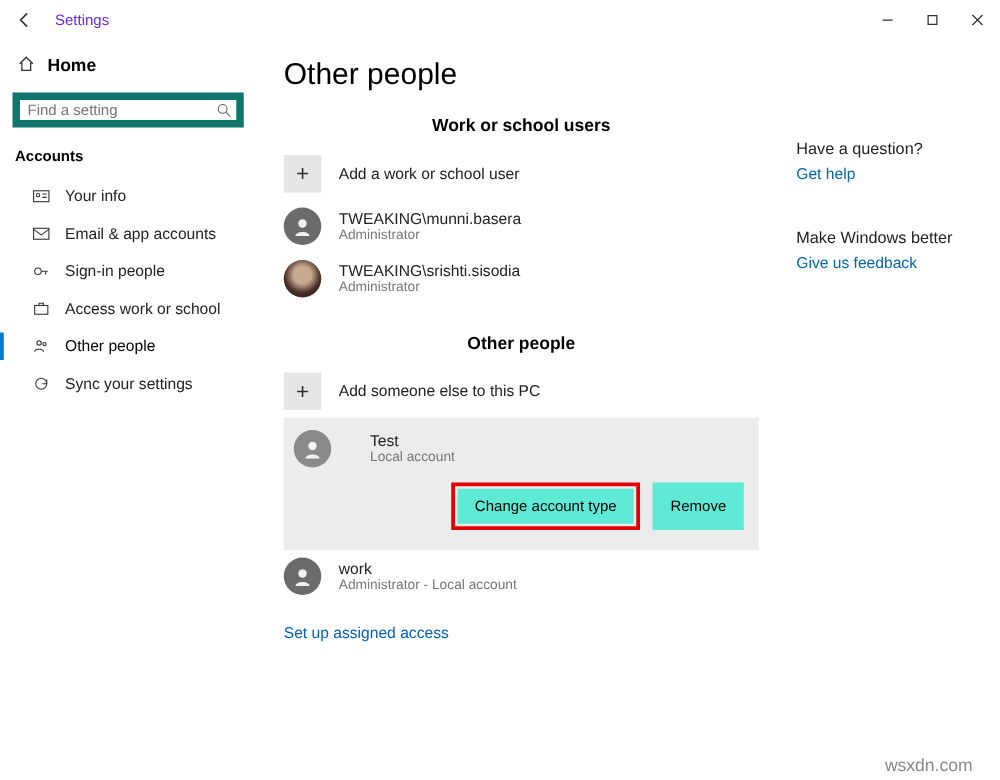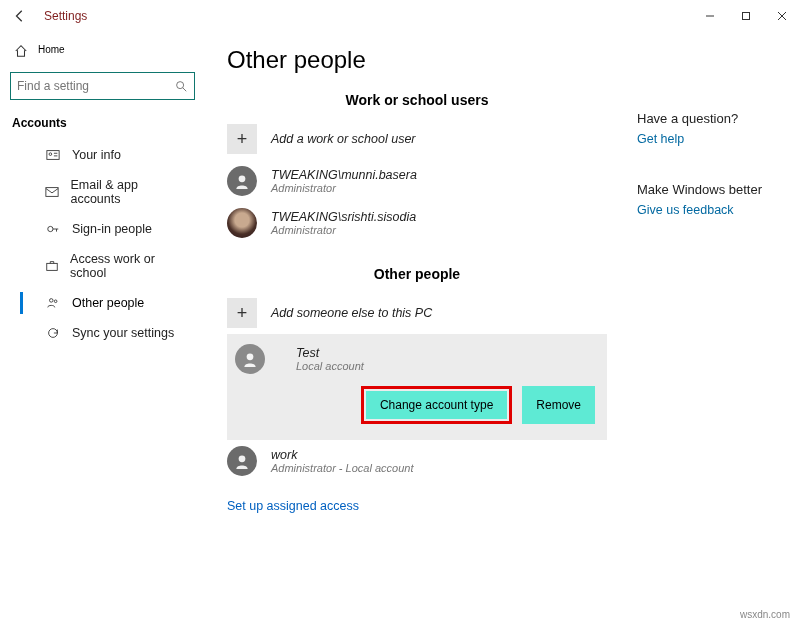--- a/index.html
+++ b/index.html
@@ -1,56 +1,56 @@
 <!DOCTYPE html>
 <html><head>
 <meta charset="utf-8">
 <style>
 * { box-sizing: border-box; margin: 0; padding: 0; font-family: "Segoe UI", Arial, sans-serif; }
 body { background: #fff; width: 800px; height: 624px; overflow: hidden; position: relative; }
 .titlebar { height: 32px; display: flex; align-items: center; padding-left: 10px; }
 .titlebar .back { width: 20px; display: flex; justify-content: center; align-items: center; cursor: pointer; }
-.titlebar .title { font-size: 12px; margin-left: 14px; color: #7f1d1d; }
+.titlebar .title { font-size: 12px; margin-left: 14px; color: #6d28d9; }
 .winctrl { position: absolute; top: 0; right: 0; display: flex; }
 .winctrl div { width: 36px; height: 32px; display: flex; align-items: center; justify-content: center; cursor: pointer; }
 .layout { display: flex; height: calc(100% - 32px); }
 .sidebar { width: 205px; padding: 6px 0 0 0; }
-.home { display: flex; padding: 6px 12px; font-size: 10px; cursor: pointer; }
+.home { display: flex; padding: 6px 12px; font-size: 14px; cursor: pointer; font-weight: bold; }
 .home .icon { width: 18px; display: flex; justify-content: center; }
 .home span.lbl { margin-left: 8px; }
-.searchbox { margin: 8px 10px 12px 10px; border: 1px solid #0f766e; height: 28px; display: flex; align-items: center; padding: 0 6px; justify-content: space-between; }
+.searchbox { margin: 8px 10px 12px 10px; border: 6px solid #0f766e; height: 28px; display: flex; align-items: center; padding: 0 6px; justify-content: space-between; }
 .searchbox input { border: none; outline: none; font-size: 12px; width: 150px; background: transparent; }
 .section-title { font-size: 12px; font-weight: 600; padding: 4px 12px 10px 12px; }
-.nav-item { display: flex; align-items: center; padding: 8px 24px; font-size: 12.5px; cursor: pointer; position: relative; margin-left: 20px; }
+.nav-item { display: flex; align-items: flex-start; padding: 8px 24px; font-size: 12.5px; cursor: pointer; position: relative; }
 .nav-item .icon { width: 18px; display: flex; justify-content: center; color: #333; }
 .nav-item .lbl { margin-left: 10px; color: #222; }
 .nav-item.selected::before { content:""; position:absolute; left:0; top:4px; bottom:4px; width:3px; background:#0078d4; }
 .nav-item.selected .lbl { color: #000; }
 .main { flex: 1; padding: 14px 18px 0 22px; display: flex; }
 .content { width: 380px; }
 h1 { font-size: 24px; font-weight: 400; margin-bottom: 18px; }
 h2 { font-size: 14px; font-weight: 600; margin: 0 0 10px 0; text-align: center; }
 .row { display: flex; align-items: center; padding: 6px 0; cursor: pointer; }
 .plusbox { width: 30px; height: 30px; background: #e6e6e6; display:flex; align-items:center; justify-content:center; margin-right: 14px; font-size: 18px; color:#333;}
 .avatar { width: 30px; height: 30px; border-radius: 50%; background: #6b6b6b; display:flex; align-items:center; justify-content:center; margin-right: 14px; color:#fff; position:relative; overflow:hidden;}
 .avatar-img { background: radial-gradient(circle at 50% 40%, #c8a98f 30%, #4a3028 60%, #2a1518 100%); }
-.row .info { display:flex; flex-direction:column;font-style:italic; }
+.row .info { display:flex; flex-direction:column; }
 .row .name { font-size: 12.5px; color:#222; }
 .row .sub { font-size: 11px; color: #777; }
 .section-gap { height: 22px; }
 .selected-panel { background: #ececec; padding: 10px 12px 16px 8px; }
 .btns { display:flex; justify-content:flex-end; gap:10px; margin-top:12px; }
 .btn { background:#5eead4; border:none; padding:7px 14px; font-size:12px; cursor:pointer; }
 .highlight { border: 3px solid #e00000; padding: 2px; }
 .link { color:#0060c0; font-size:12.5px; cursor:pointer; margin-top: 17px; display:inline-block; }
 .rightcol { margin-left: 30px; padding-top: 30px; }
 .rightcol .qtitle { font-size:13px; color:#222; margin-bottom:6px;margin-top:35px; }
 .rightcol a { color:#0369a1; font-size:12.5px; text-decoration:none; cursor:pointer; display:block; }
 .rightcol .block2 { margin-top: 36px; }
-.footer { position:absolute; bottom:4px; right:10px; font-size:10px; color:#888; }
+.footer { position:absolute; bottom:4px; right:22px; font-size:14px; color:#888; }
 svg { display:block; }
 .i14 { width:14px; height:14px; }
 .i10 { width:10px; height:10px; }
 </style>
 </head>
 <body>
 
 <div class="titlebar">
   <div class="back">
     <svg class="i14" viewBox="0 0 16 16">

